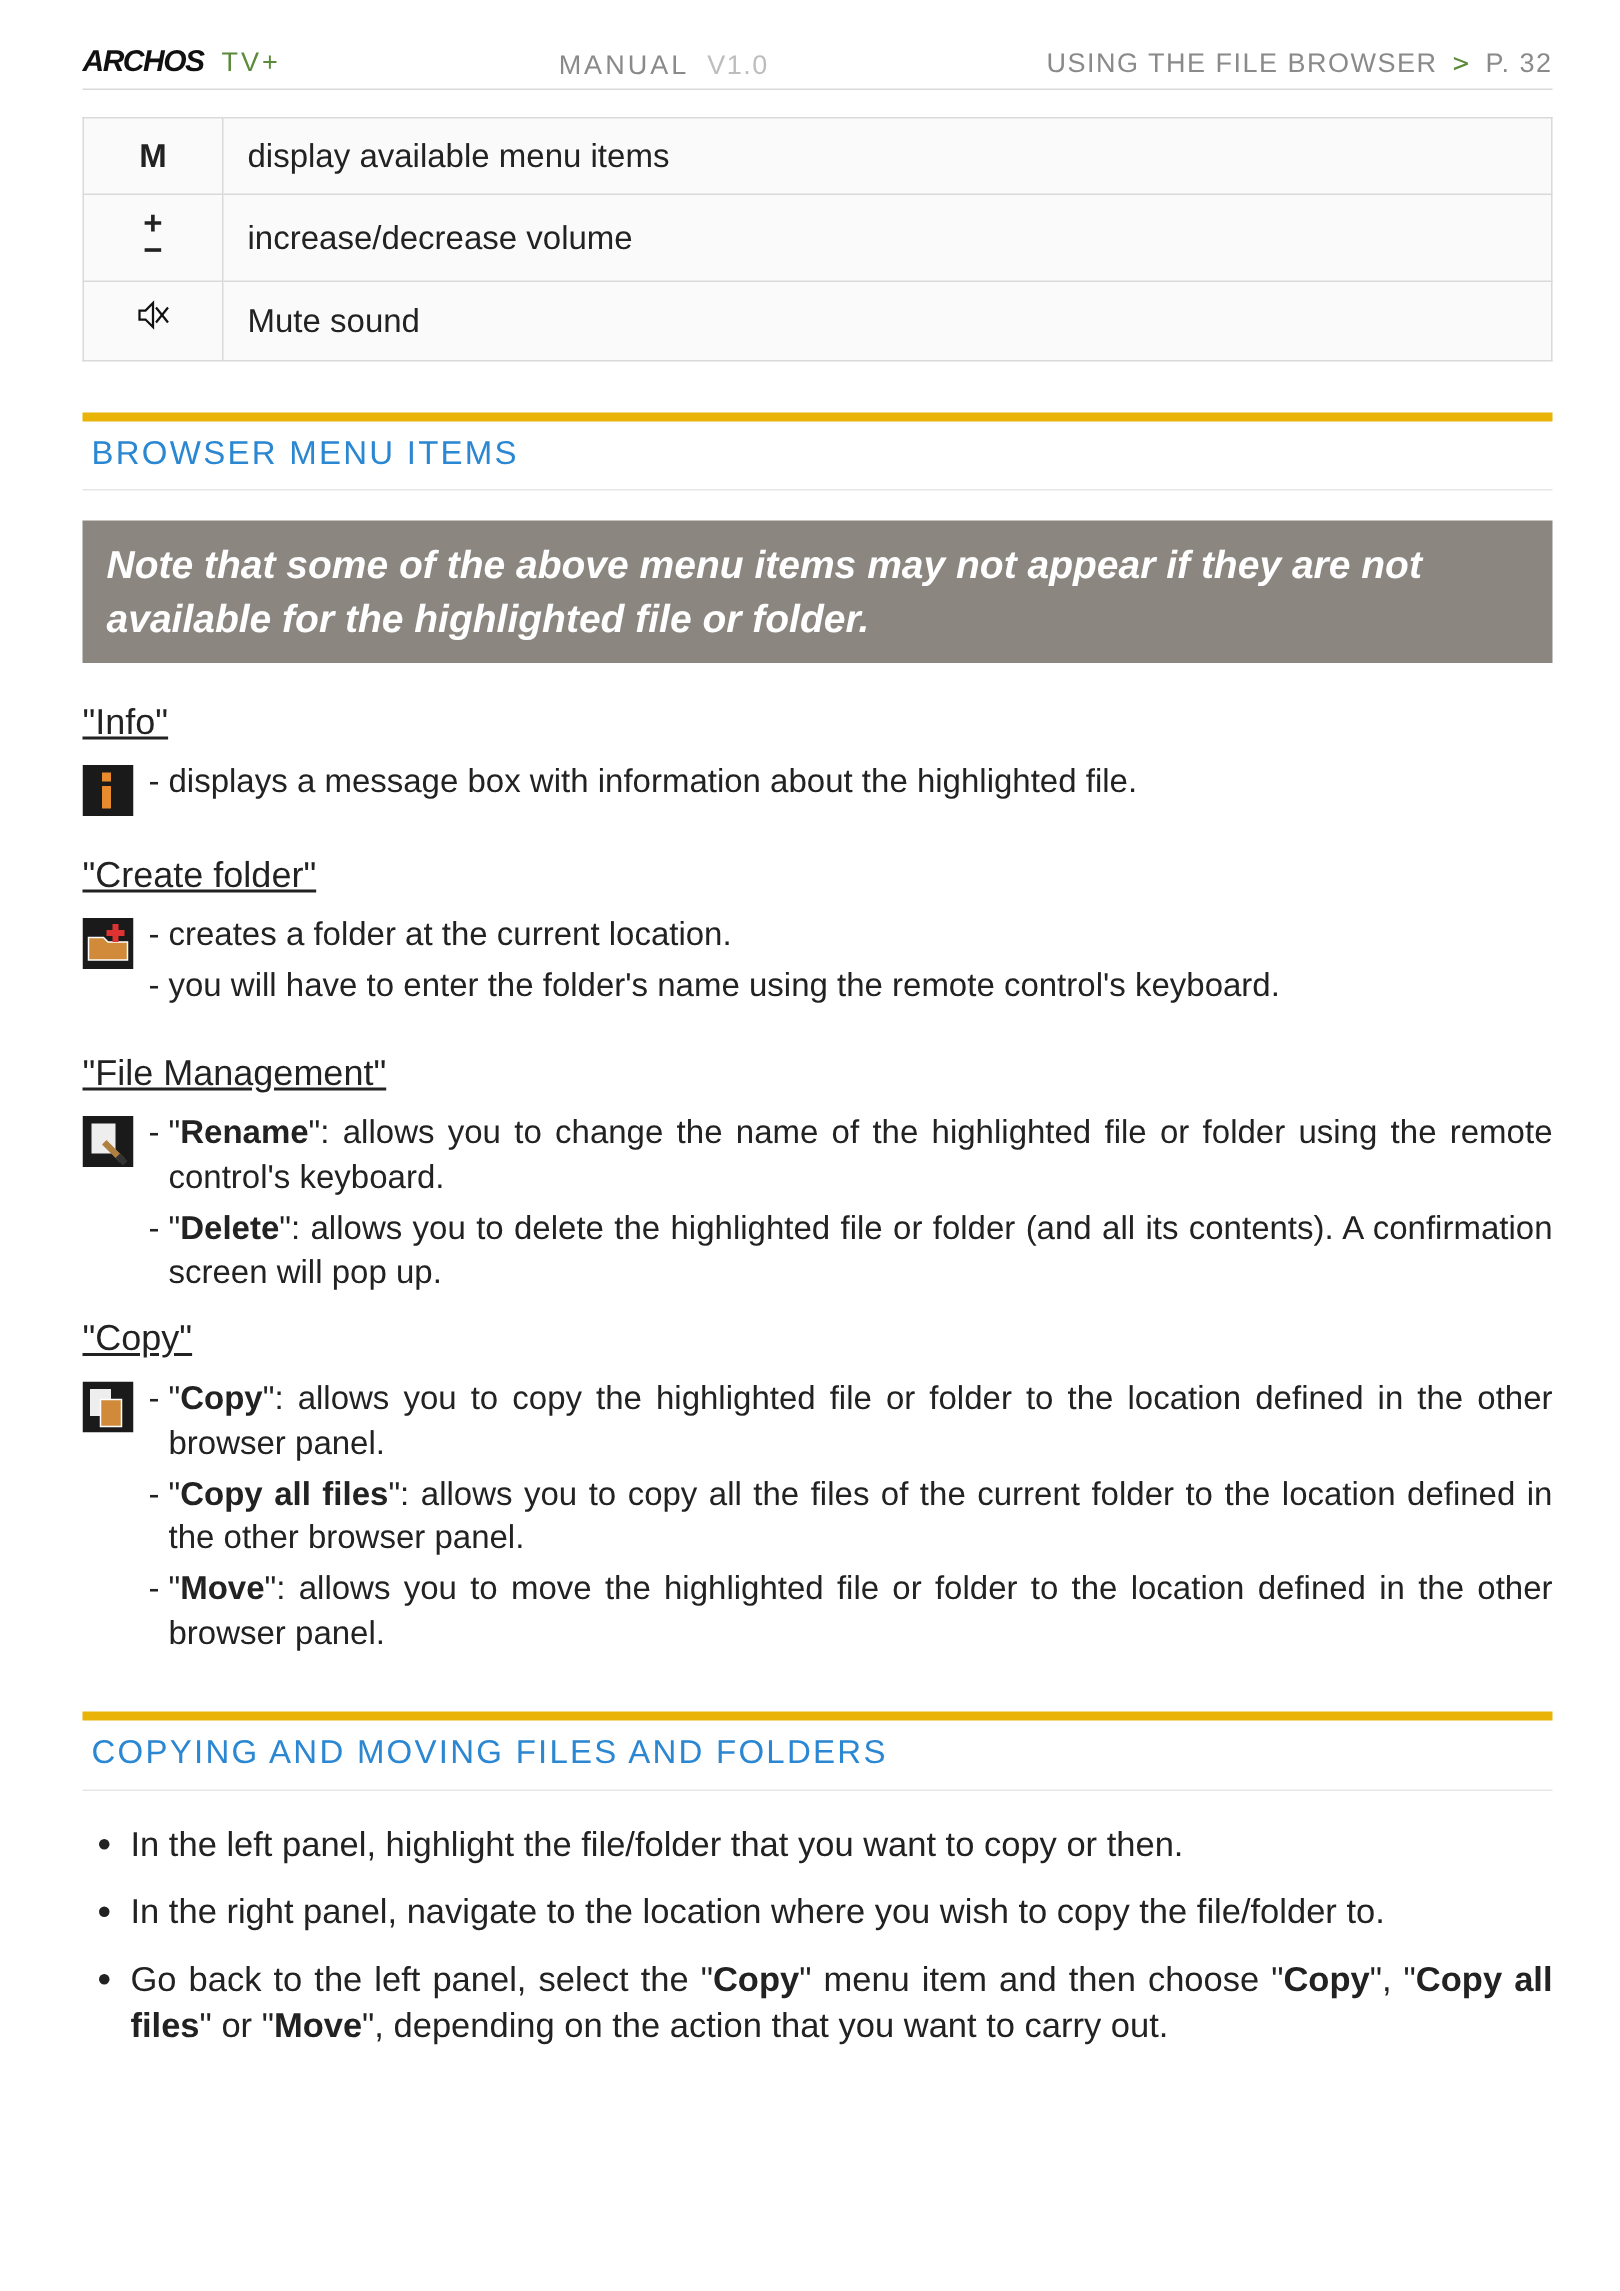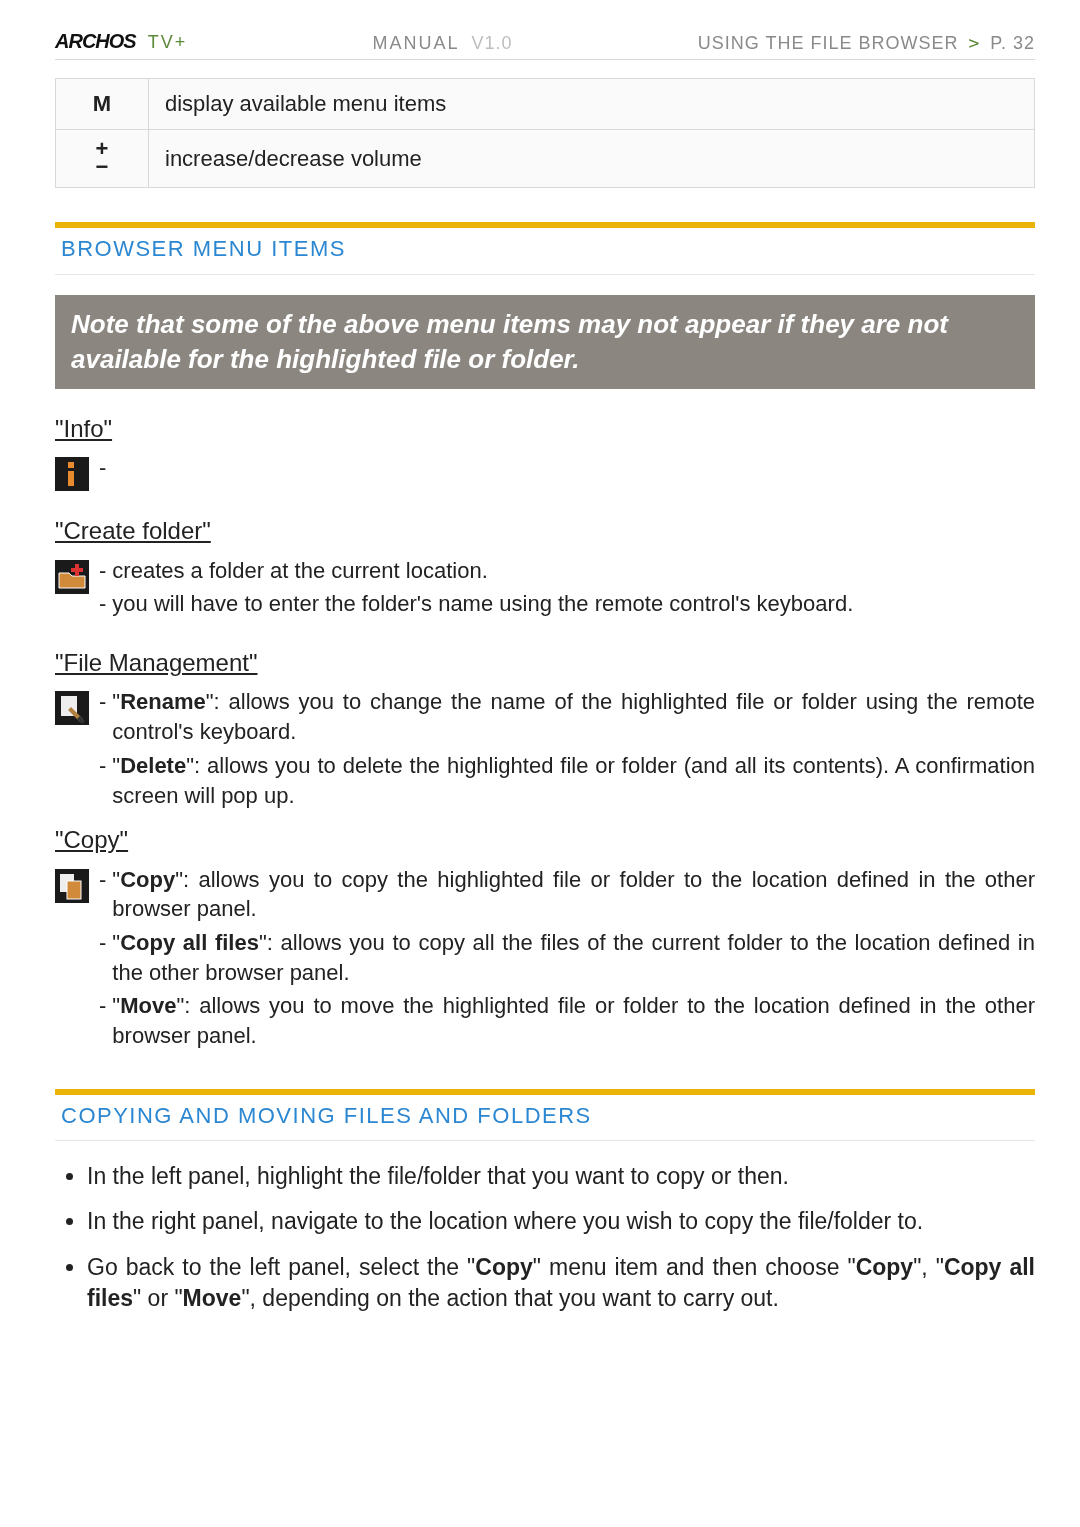--- a/index.html
+++ b/index.html
@@ -168,37 +168,48 @@
       <td class="k"><span>M</span></td>
       <td>display available menu items</td>
     </tr>
     <tr>
       <td class="k">
         <div class="pm">+</div>
         <div class="pm">−</div>
       </td>
       <td>increase/decrease volume</td>
     </tr>
+    <tr>
+      <td class="k">
+        <svg class="mute-svg" viewBox="0 0 24 24">
+          <path d="M3 9h4l5-5v16l-5-5H3z" fill="none" stroke="#111" stroke-width="1.5"></path>
+          <line x1="14" y1="7" x2="22" y2="17" stroke="#111" stroke-width="1.5"></line>
+          <line x1="22" y1="7" x2="14" y2="17" stroke="#111" stroke-width="1.5"></line>
+        </svg>
+      </td>
+      <td>Mute sound</td>
+    </tr>
   </tbody>
     </table>
 
   <div class="sec">BROWSER MENU ITEMS</div>
 
   <div class="note">Note that some of the above menu items may not appear if they are not available for the highlighted file or folder.</div>
 
   <span class="u">"Info"</span>
   <div class="menuitem">
     <svg class="icon35" viewBox="0 0 34 34">
       <rect width="34" height="34" fill="#1a1a1a"></rect>
       <rect x="13" y="5" width="6" height="6" fill="#e78b2e"></rect>
       <rect x="13" y="14" width="6" height="15" fill="#e78b2e"></rect>
     </svg>
     <div class="body">
       <div class="line">
         <span class="dash">-</span>
+        <span class="txt">displays a message box with information about the highlighted file.</span>
       </div>
     </div>
   </div>
 
   <span class="u">"Create folder"</span>
   <div class="menuitem">
     <svg class="icon35" viewBox="0 0 34 34">
       <rect width="34" height="34" fill="#1a1a1a"></rect>
       <path d="M4 13 h10 l3 3 h13 v12 h-26 z" fill="#d08a3a" stroke="#fff" stroke-width="1"></path>
       <rect x="20" y="4" width="4" height="12" fill="#d33"></rect>

